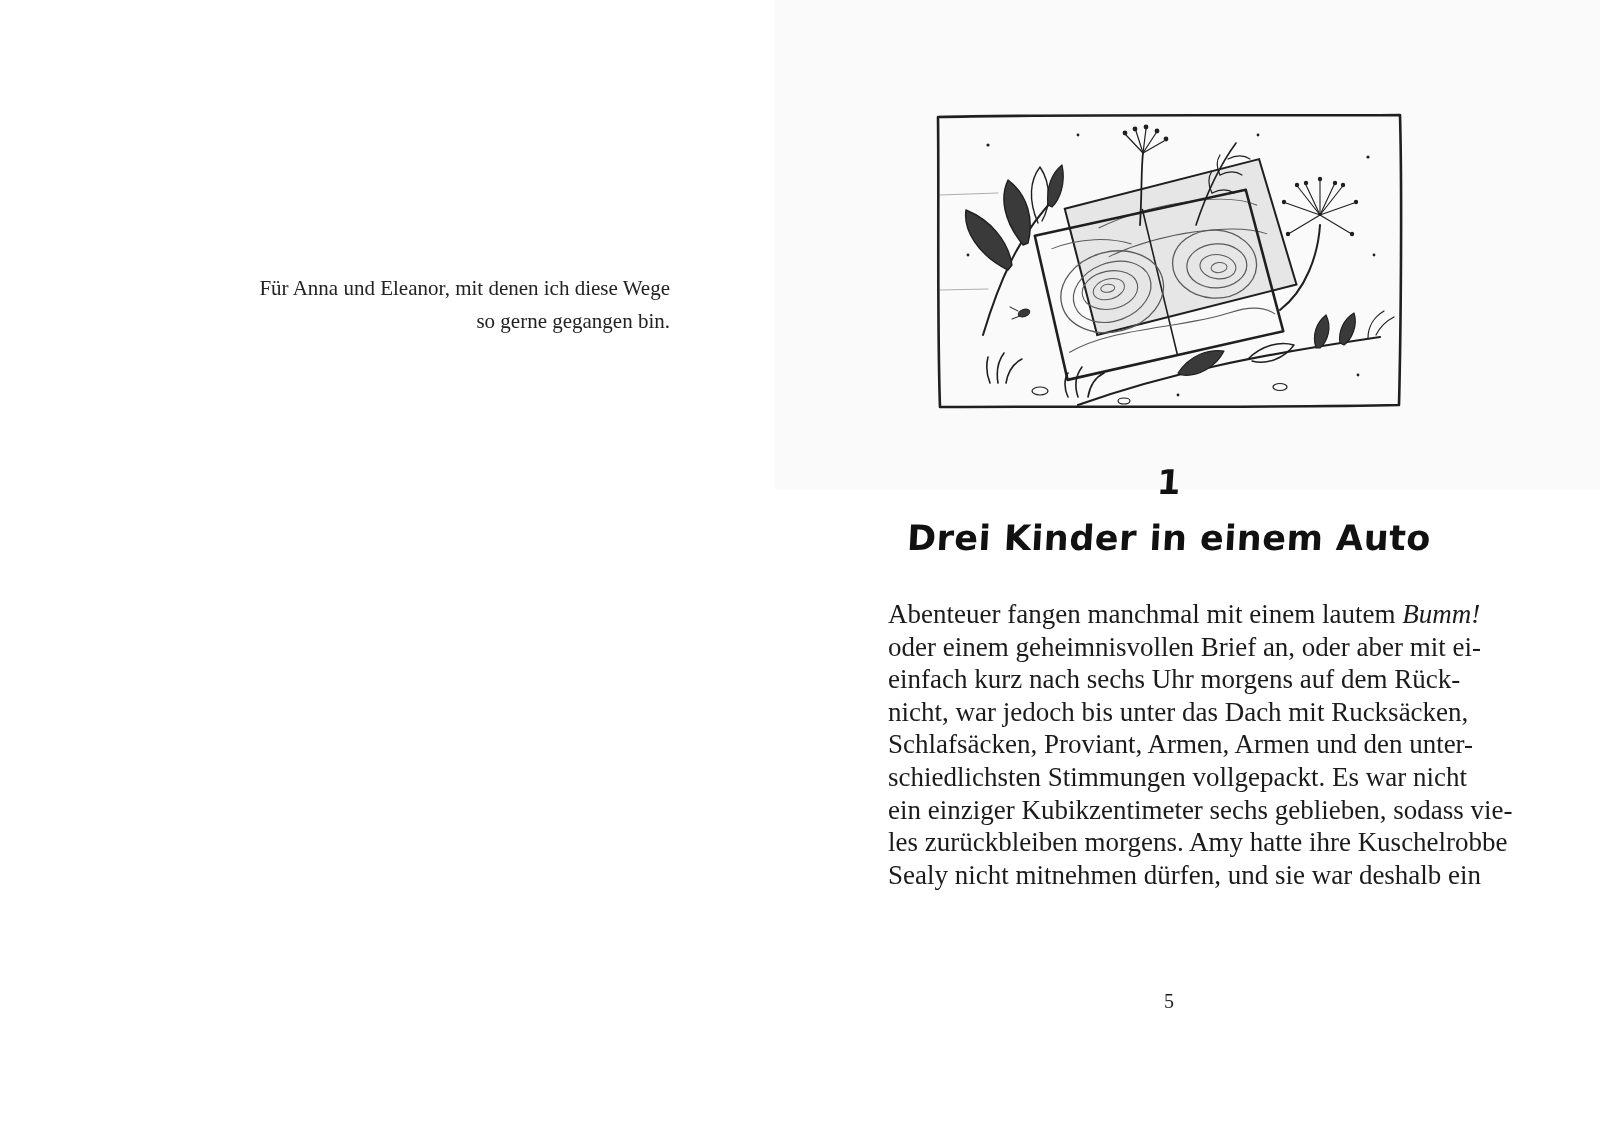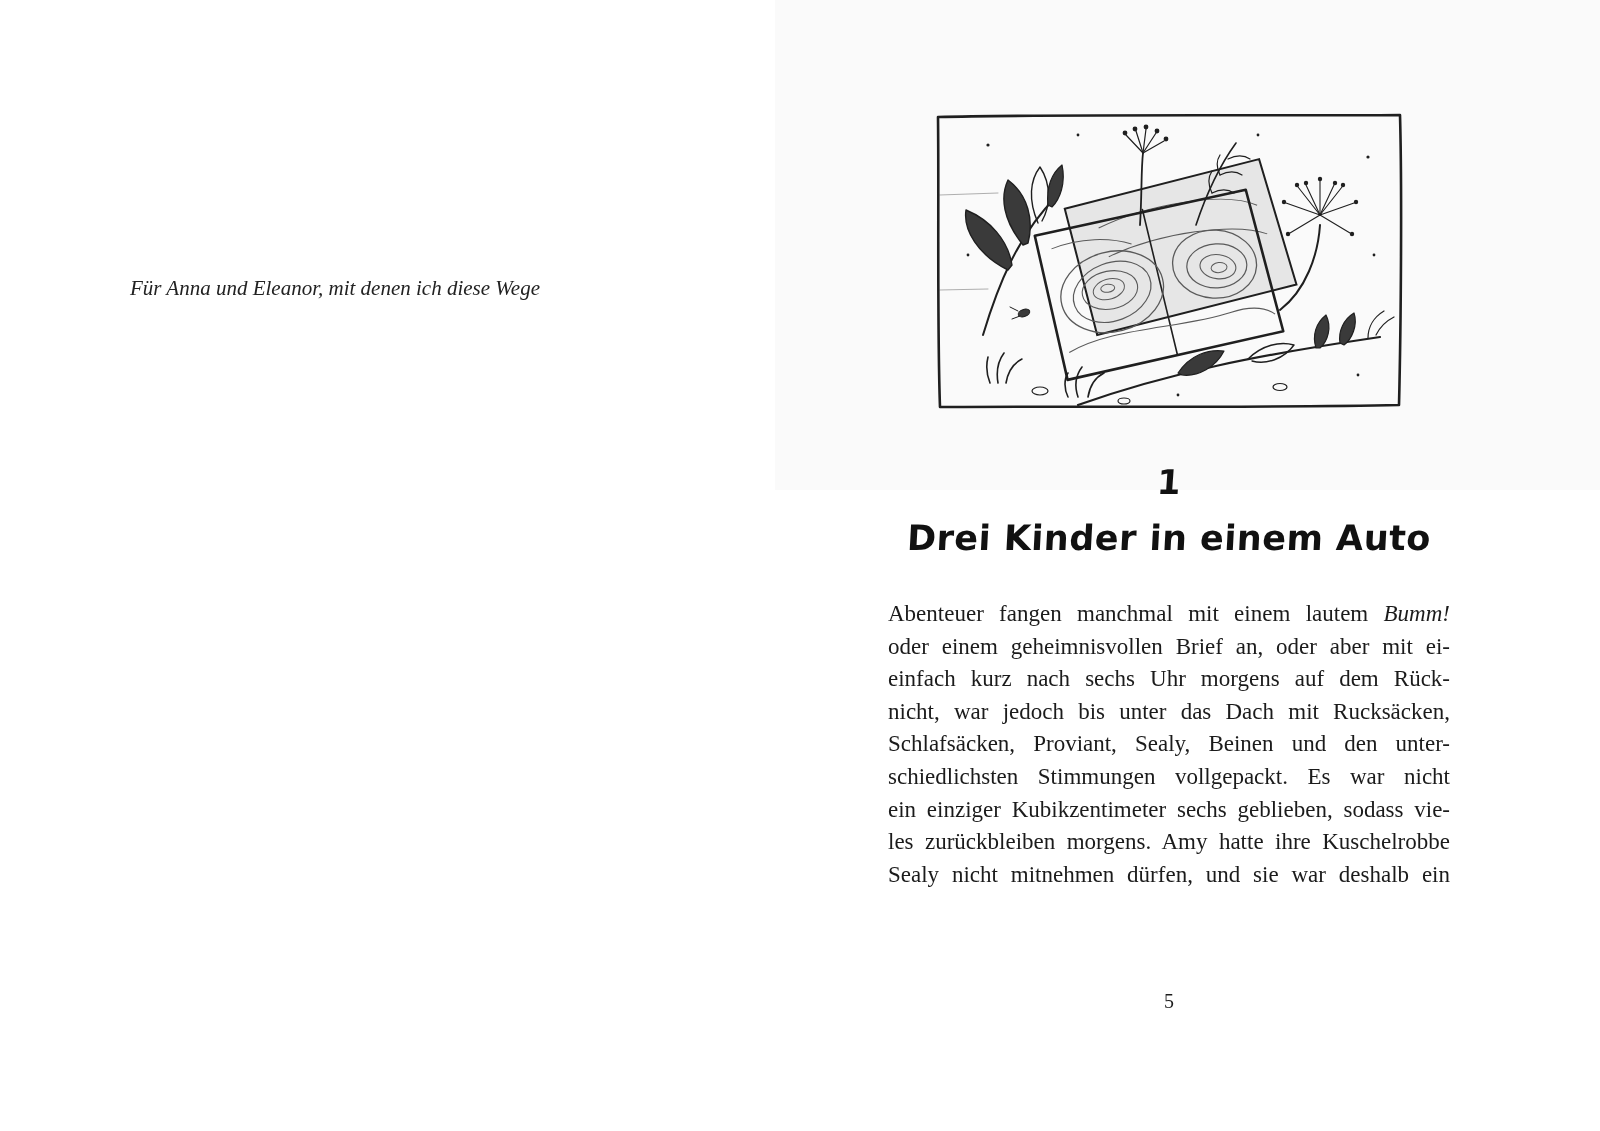--- a/index.html
+++ b/index.html
@@ -15,22 +15,21 @@
   
   .right-page-tint {
     position: absolute;
     left: 775px; top: 0; width: 825px; height: 490px;
     background: #fafafa;
   }
   
   .dedication {
     position: absolute;
     left: 130px; top: 272px; width: 540px;
-    text-align: left;
-    font-style: italic;
+    text-align: right;
     font-size: 21px;
     line-height: 33px;
     color: #222;
   }
   
   .illustration-wrap {
     position: absolute;
     left: 928px; top: 105px;
     width: 484px; height: 312px;
   }
@@ -51,21 +50,21 @@
     font-family: "DejaVu Sans", sans-serif;
     font-weight: bold;
     font-size: 35px;
     letter-spacing: 0.5px;
     color: #111;
     transform: skewX(-3deg);
   }
   .body-text {
     position: absolute;
     left: 888px; top: 598px; width: 562px;
-    font-size: 23px;
+    font-size: 27px;
     color: #1b1b1b;
   }
   .body-line {
     height: 32.6px;
     line-height: 32.6px;
     text-align: justify;
     text-align-last: justify;
     white-space: nowrap;
   }
   .body-line .it { font-style: italic; }
@@ -83,20 +82,21 @@
 </style>
 </head>
 <body>
 
 <div class="page">
 
   <div class="right-page-tint"></div>
 
   <div class="dedication">
     <div>Für Anna und Eleanor, mit denen ich diese Wege</div>
+    <div>so gerne gegangen bin.</div>
   </div>
 
   <div class="illustration-wrap">
     <svg width="484" height="312" viewBox="0 0 484 312">
 
       <path class="ink" stroke-width="2.6" d="M10,12 C120,9 360,11 472,10 C474,80 473,220 471,300 C340,303 130,301 12,302 C9,220 11,90 10,12 Z"></path>
 
       <path class="ink" stroke-width="1" opacity="0.35" d="M12,90 L70,88"></path>
       <path class="ink" stroke-width="1" opacity="0.35" d="M12,185 L60,184"></path>
 
@@ -202,21 +202,21 @@
   </div>
 
   <div class="chapter-number">1</div>
   <div class="chapter-title">Drei Kinder in einem Auto</div>
 
   <div class="body-text">
     <div class="body-line"><span>Abenteuer fangen manchmal mit einem lautem </span><span class="it">Bumm!</span></div>
     <div class="body-line">oder einem geheimnisvollen Brief an, oder aber mit ei-</div>
     <div class="body-line">einfach kurz nach sechs Uhr morgens auf dem Rück-</div>
     <div class="body-line">nicht, war jedoch bis unter das Dach mit Rucksäcken,</div>
-    <div class="body-line">Schlafsäcken, Proviant, Sealy, Beinen und den unter-</div>
+    <div class="body-line">Schlafsäcken, Proviant, Armen, Armen und den unter-</div>
     <div class="body-line">schiedlichsten Stimmungen vollgepackt. Es war nicht</div>
     <div class="body-line">ein einziger Kubikzentimeter sechs geblieben, sodass vie-</div>
     <div class="body-line">les zurückbleiben morgens. Amy hatte ihre Kuschelrobbe</div>
     <div class="body-line">Sealy nicht mitnehmen dürfen, und sie war deshalb ein</div>
   </div>
 
   <div class="page-number">5</div>
 
 </div>
 

